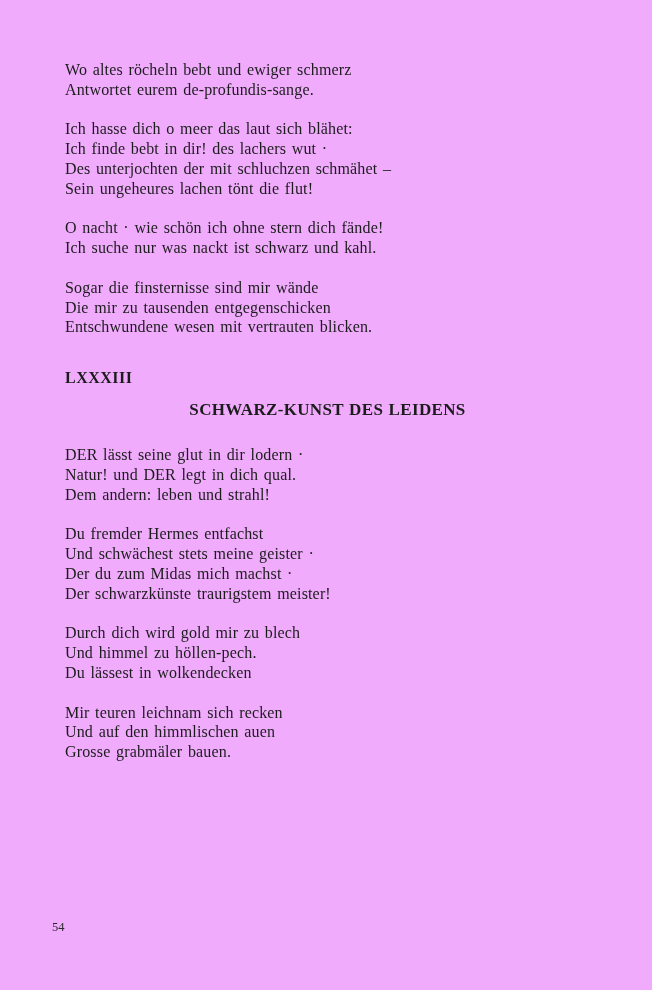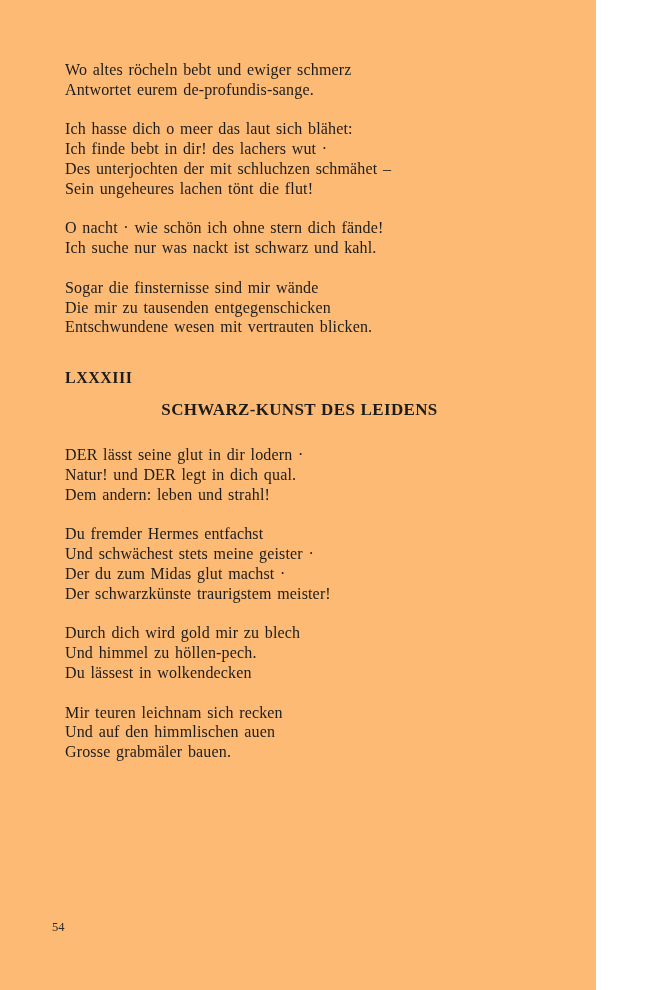--- a/index.html
+++ b/index.html
@@ -2,23 +2,23 @@
 <html><head>
 <meta charset="utf-8">
 <style>
   html, body {
     margin: 0;
     padding: 0;
     background: #ffffff;
   }
   .page {
     position: relative;
-    width: 596px;
+    width: 652px;
     height: 990px;
-    background: #fdba74;
+    background: #f0abfc;
     font-family: "Liberation Serif", "DejaVu Serif", serif;
     color: #1c1c1c;
     overflow: hidden;
   }
   .text-column {
     position: absolute;
     left: 65px;
     right: 62px;
     top: 60px;
   }
@@ -94,21 +94,21 @@
 
     <div class="poem-bottom">
       <div class="stanza">
         <div class="line">DER lässt seine glut in dir lodern ·</div>
         <div class="line">Natur! und DER legt in dich qual.</div>
         <div class="line">Dem andern: leben und strahl!</div>
       </div>
       <div class="stanza">
         <div class="line">Du fremder Hermes entfachst</div>
         <div class="line">Und schwächest stets meine geister ·</div>
-        <div class="line">Der du zum Midas glut machst ·</div>
+        <div class="line">Der du zum Midas mich machst ·</div>
         <div class="line">Der schwarzkünste traurigstem meister!</div>
       </div>
       <div class="stanza">
         <div class="line">Durch dich wird gold mir zu blech</div>
         <div class="line">Und himmel zu höllen-pech.</div>
         <div class="line">Du lässest in wolkendecken</div>
       </div>
       <div class="stanza">
         <div class="line">Mir teuren leichnam sich recken</div>
         <div class="line">Und auf den himmlischen auen</div>

